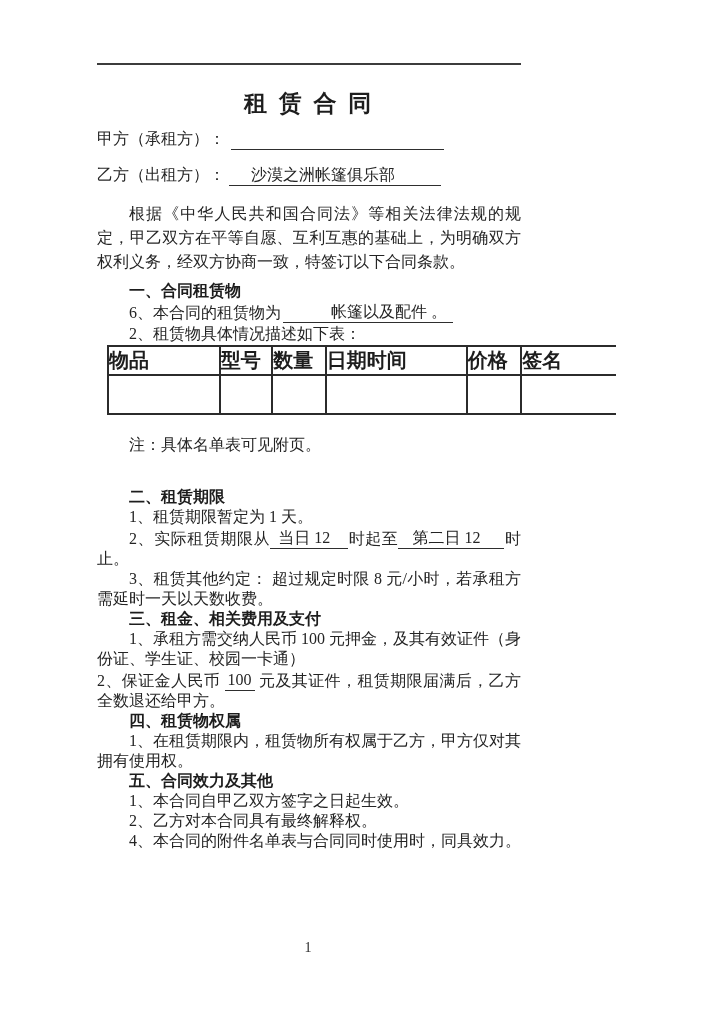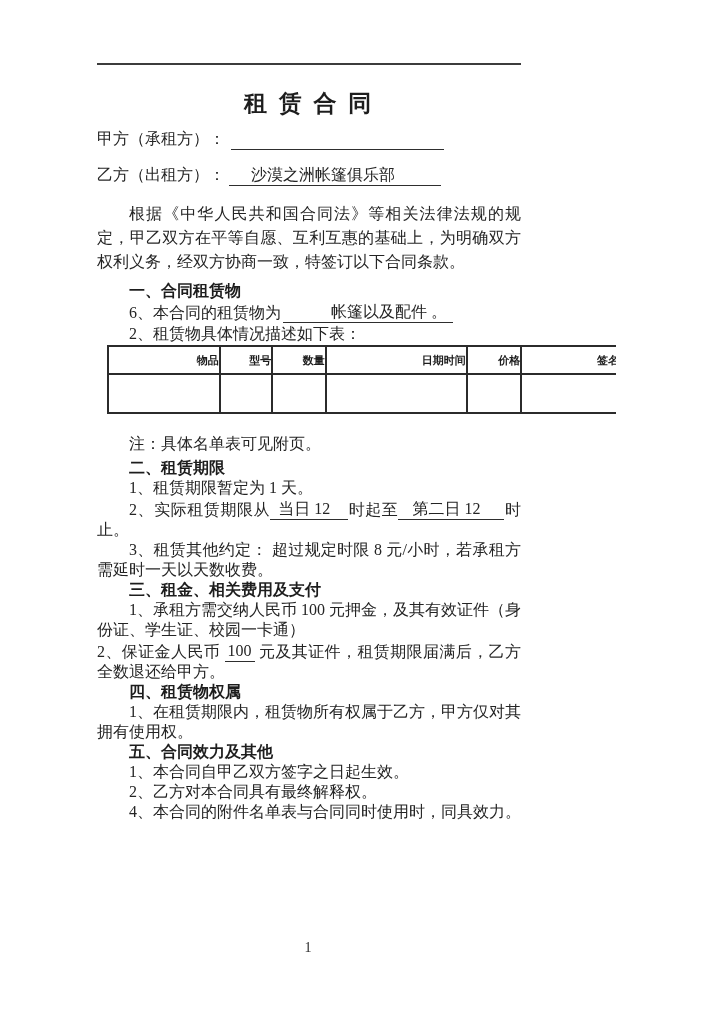--- a/index.html
+++ b/index.html
@@ -52,21 +52,21 @@
     text-indent: 2em;
     line-height: 24px;
     text-align: justify;
   }
   .sec-heading {
     padding-left: 2em;
     font-weight: bold;
     line-height: 21px;
     color: #1d1d1d;
   }
-  .sec-heading.gap-top { margin-top: 4px; }
+  .sec-heading.gap-top { margin-top: 32px; }
   .sec-heading.gap-top-sm { margin-top: 6px; }
   .item {
     text-indent: 2em;
     line-height: 21px;
     text-align: justify;
   }
   .item.no-indent { text-indent: 0; }
   .sec2 .item, .sec2 .sec-heading,
   .sec3 .item, .sec3 .sec-heading,
   .sec4 .item, .sec4 .sec-heading,
@@ -80,23 +80,23 @@
     width: 514px;
     border-collapse: collapse;
     table-layout: fixed;
   }
   .items-table th, .items-table td {
     border: 2px solid #2b2b2b;
     padding: 0;
   }
   .items-table th {
     height: 26px;
-    font-size: 11px;
+    font-size: 20px;
     font-weight: bold;
-    text-align: right;
+    text-align: left;
     color: #1d1d1d;
   }
   .items-table td { height: 37px; }
   .note-line {
     margin-top: 19px;
     padding-left: 2em;
     line-height: 21px;
   }
   .page-number {
     position: absolute;

